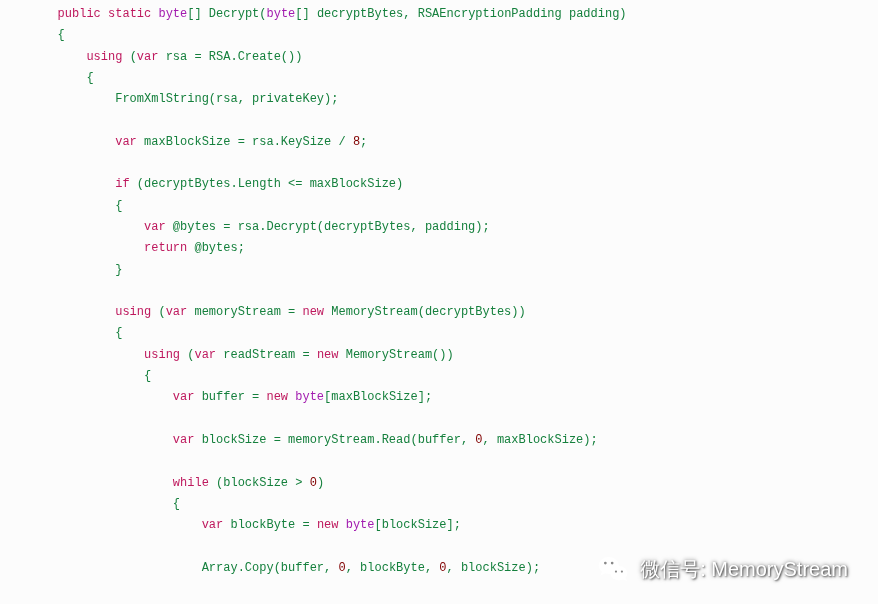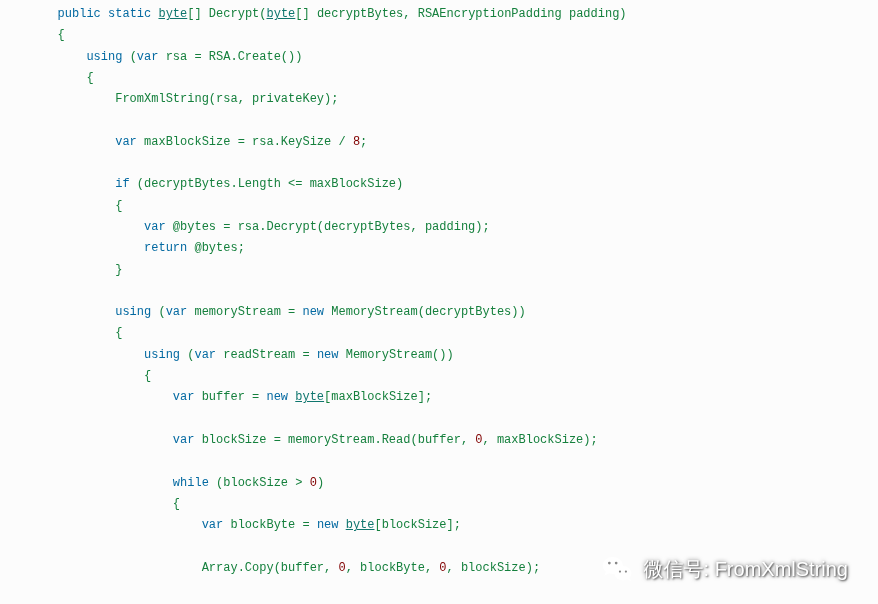--- a/index.html
+++ b/index.html
@@ -14,22 +14,22 @@
     position: relative;
   }
   .code-area {
     padding: 4px 0 0 0;
     line-height: 21.3px;
     white-space: pre;
     color: #333;
   }
   .line { display: block; }
   .indent { display: inline-block; }
-  .kw { color: #0369a1; }      
-  .type { color: #0f766e; text-decoration: underline; }    
+  .kw { color: #be185d; }      
+  .type { color: #a21caf; }    
   .num { color: #800000; }     
   .plain { color: #15803d; }
   .wechat-badge {
     position: absolute;
     right: 30px;
     bottom: 18px;
     display: flex;
     align-items: center;
     color: #ffffff;
     font-family: "Microsoft YaHei", Arial, sans-serif;
@@ -59,14 +59,14 @@
       <g fill="#888888">
         <circle cx="11" cy="13" r="1.6"></circle>
         <circle cx="19" cy="13" r="1.6"></circle>
         <circle cx="23.5" cy="23" r="1.3"></circle>
         <circle cx="30.5" cy="23" r="1.3"></circle>
       </g>
       <path d="M7 23 L5 28 L11 25 Z" fill="#ffffff" fill-opacity="0.95"></path>
       <path d="M34 30 L37 34 L31 32 Z" fill="#ffffff" fill-opacity="0.95"></path>
     </svg>
   </span>
-  <span><span>微信号: </span><span>FromXmlString</span></span>
+  <span><span>微信号: </span><span>MemoryStream</span></span>
 </div>
 
 </body></html>

